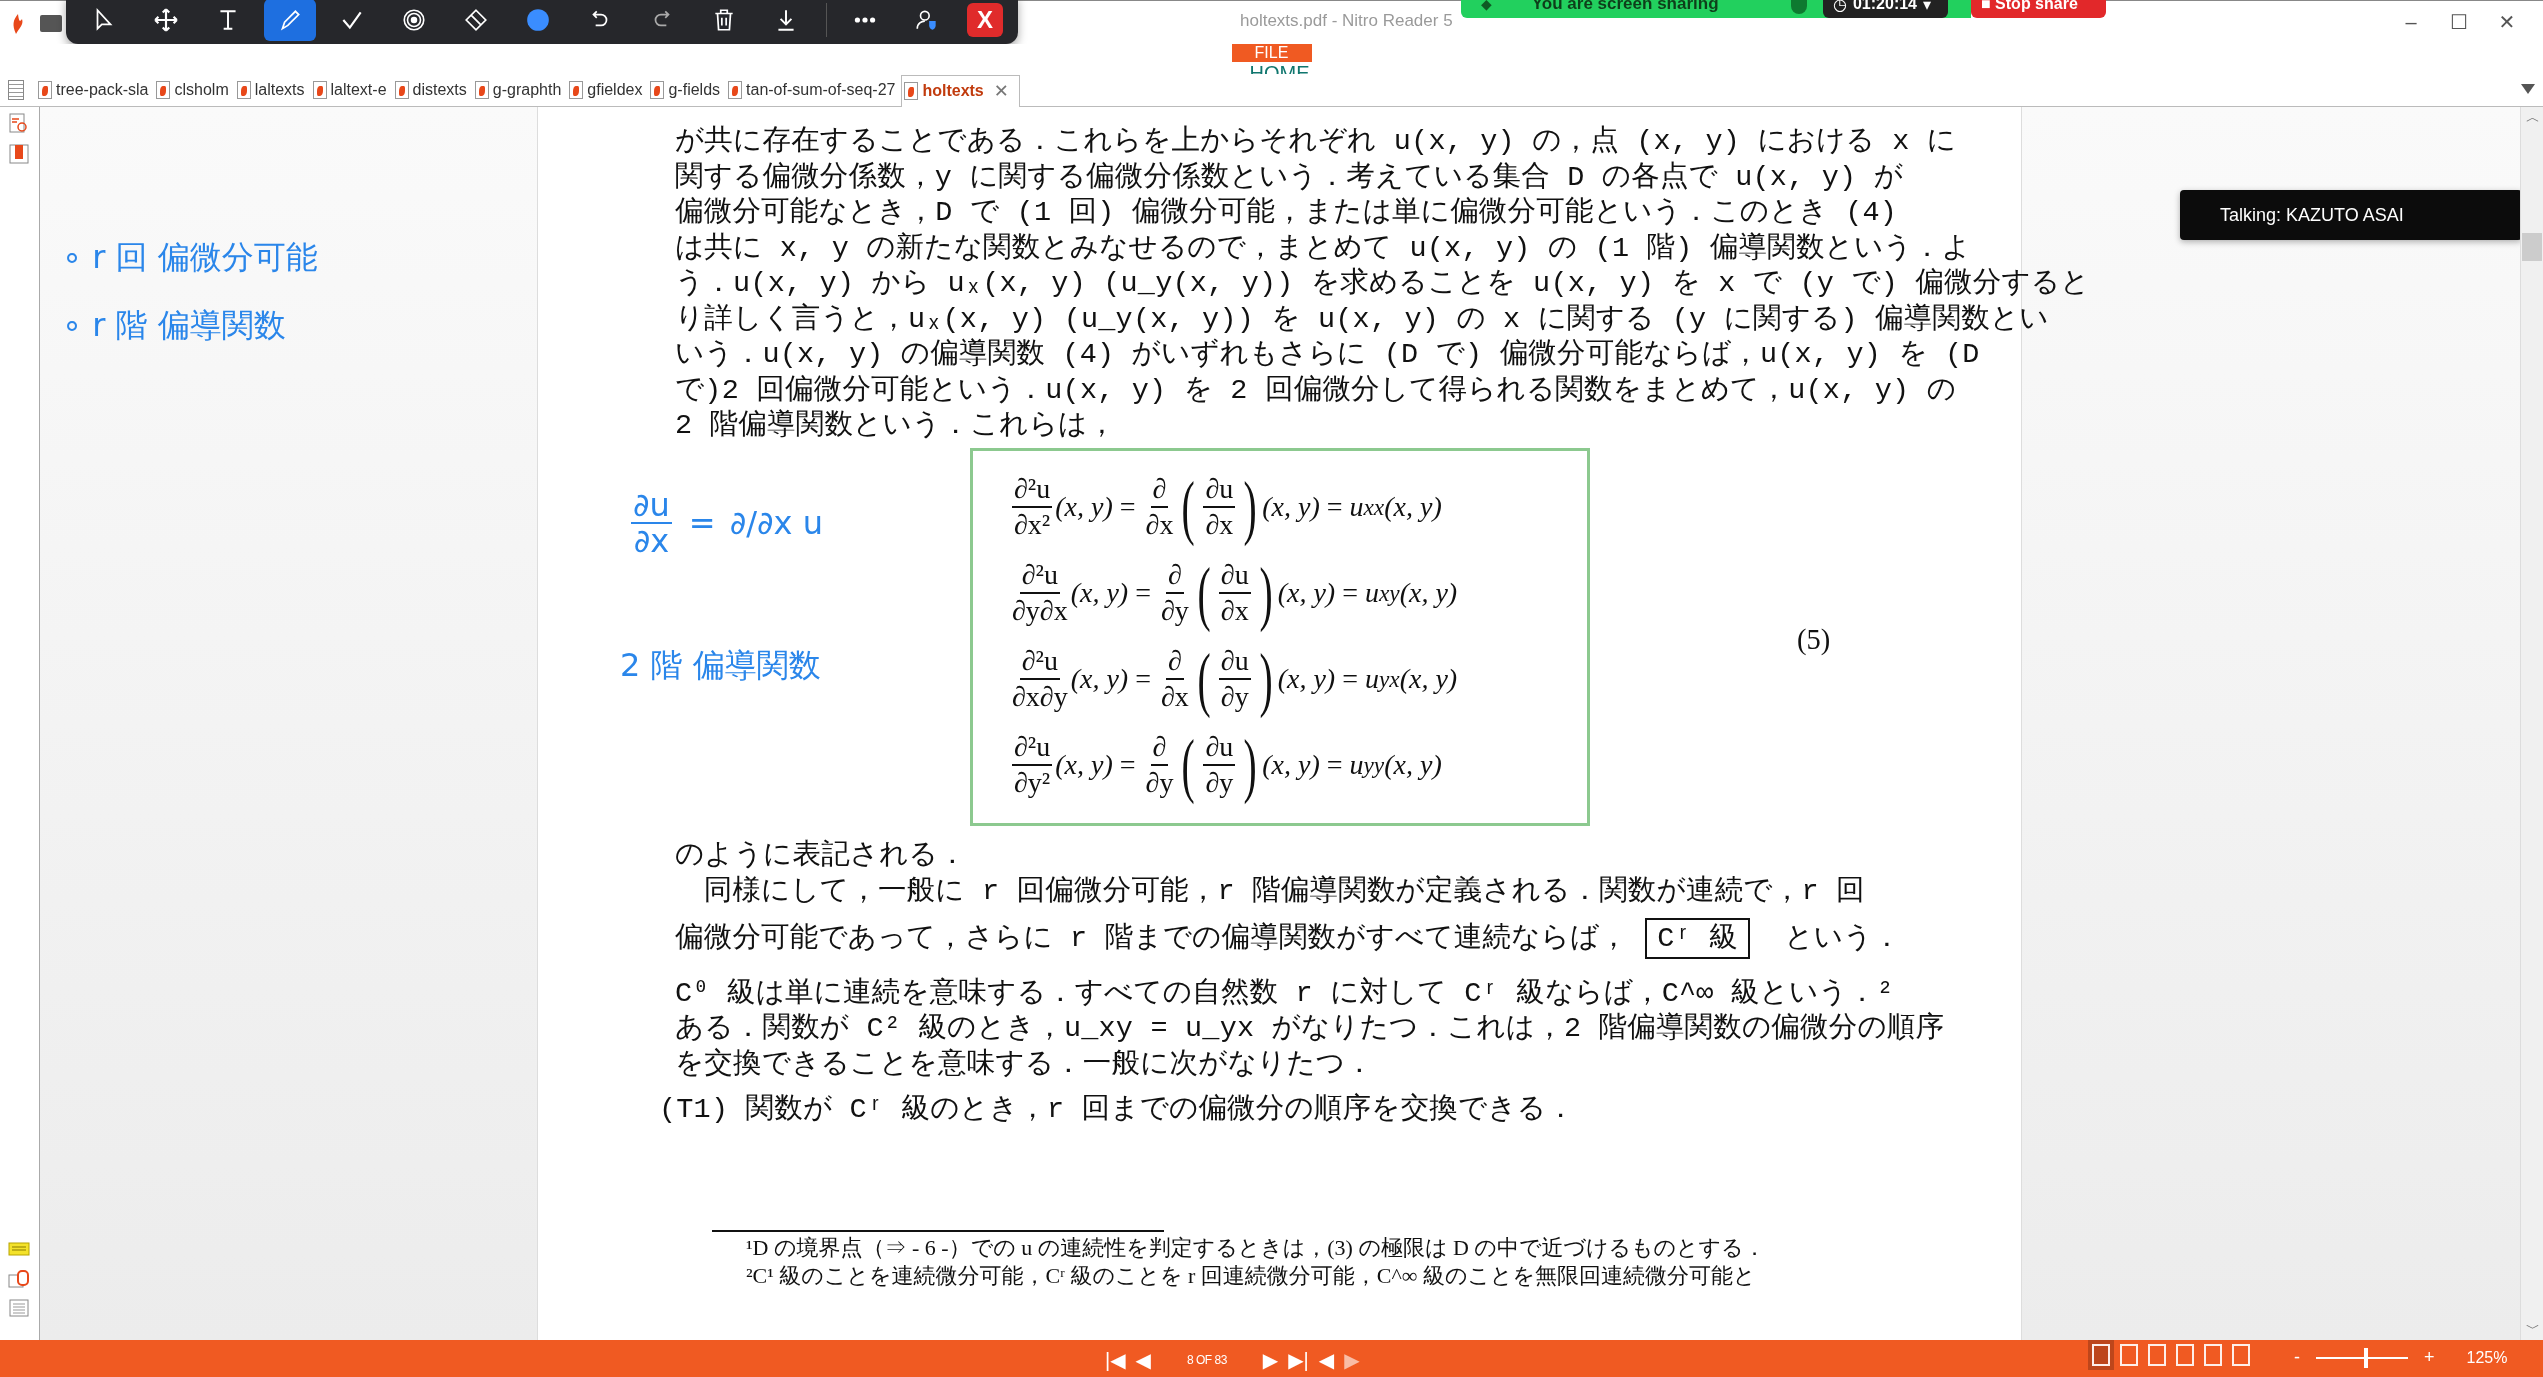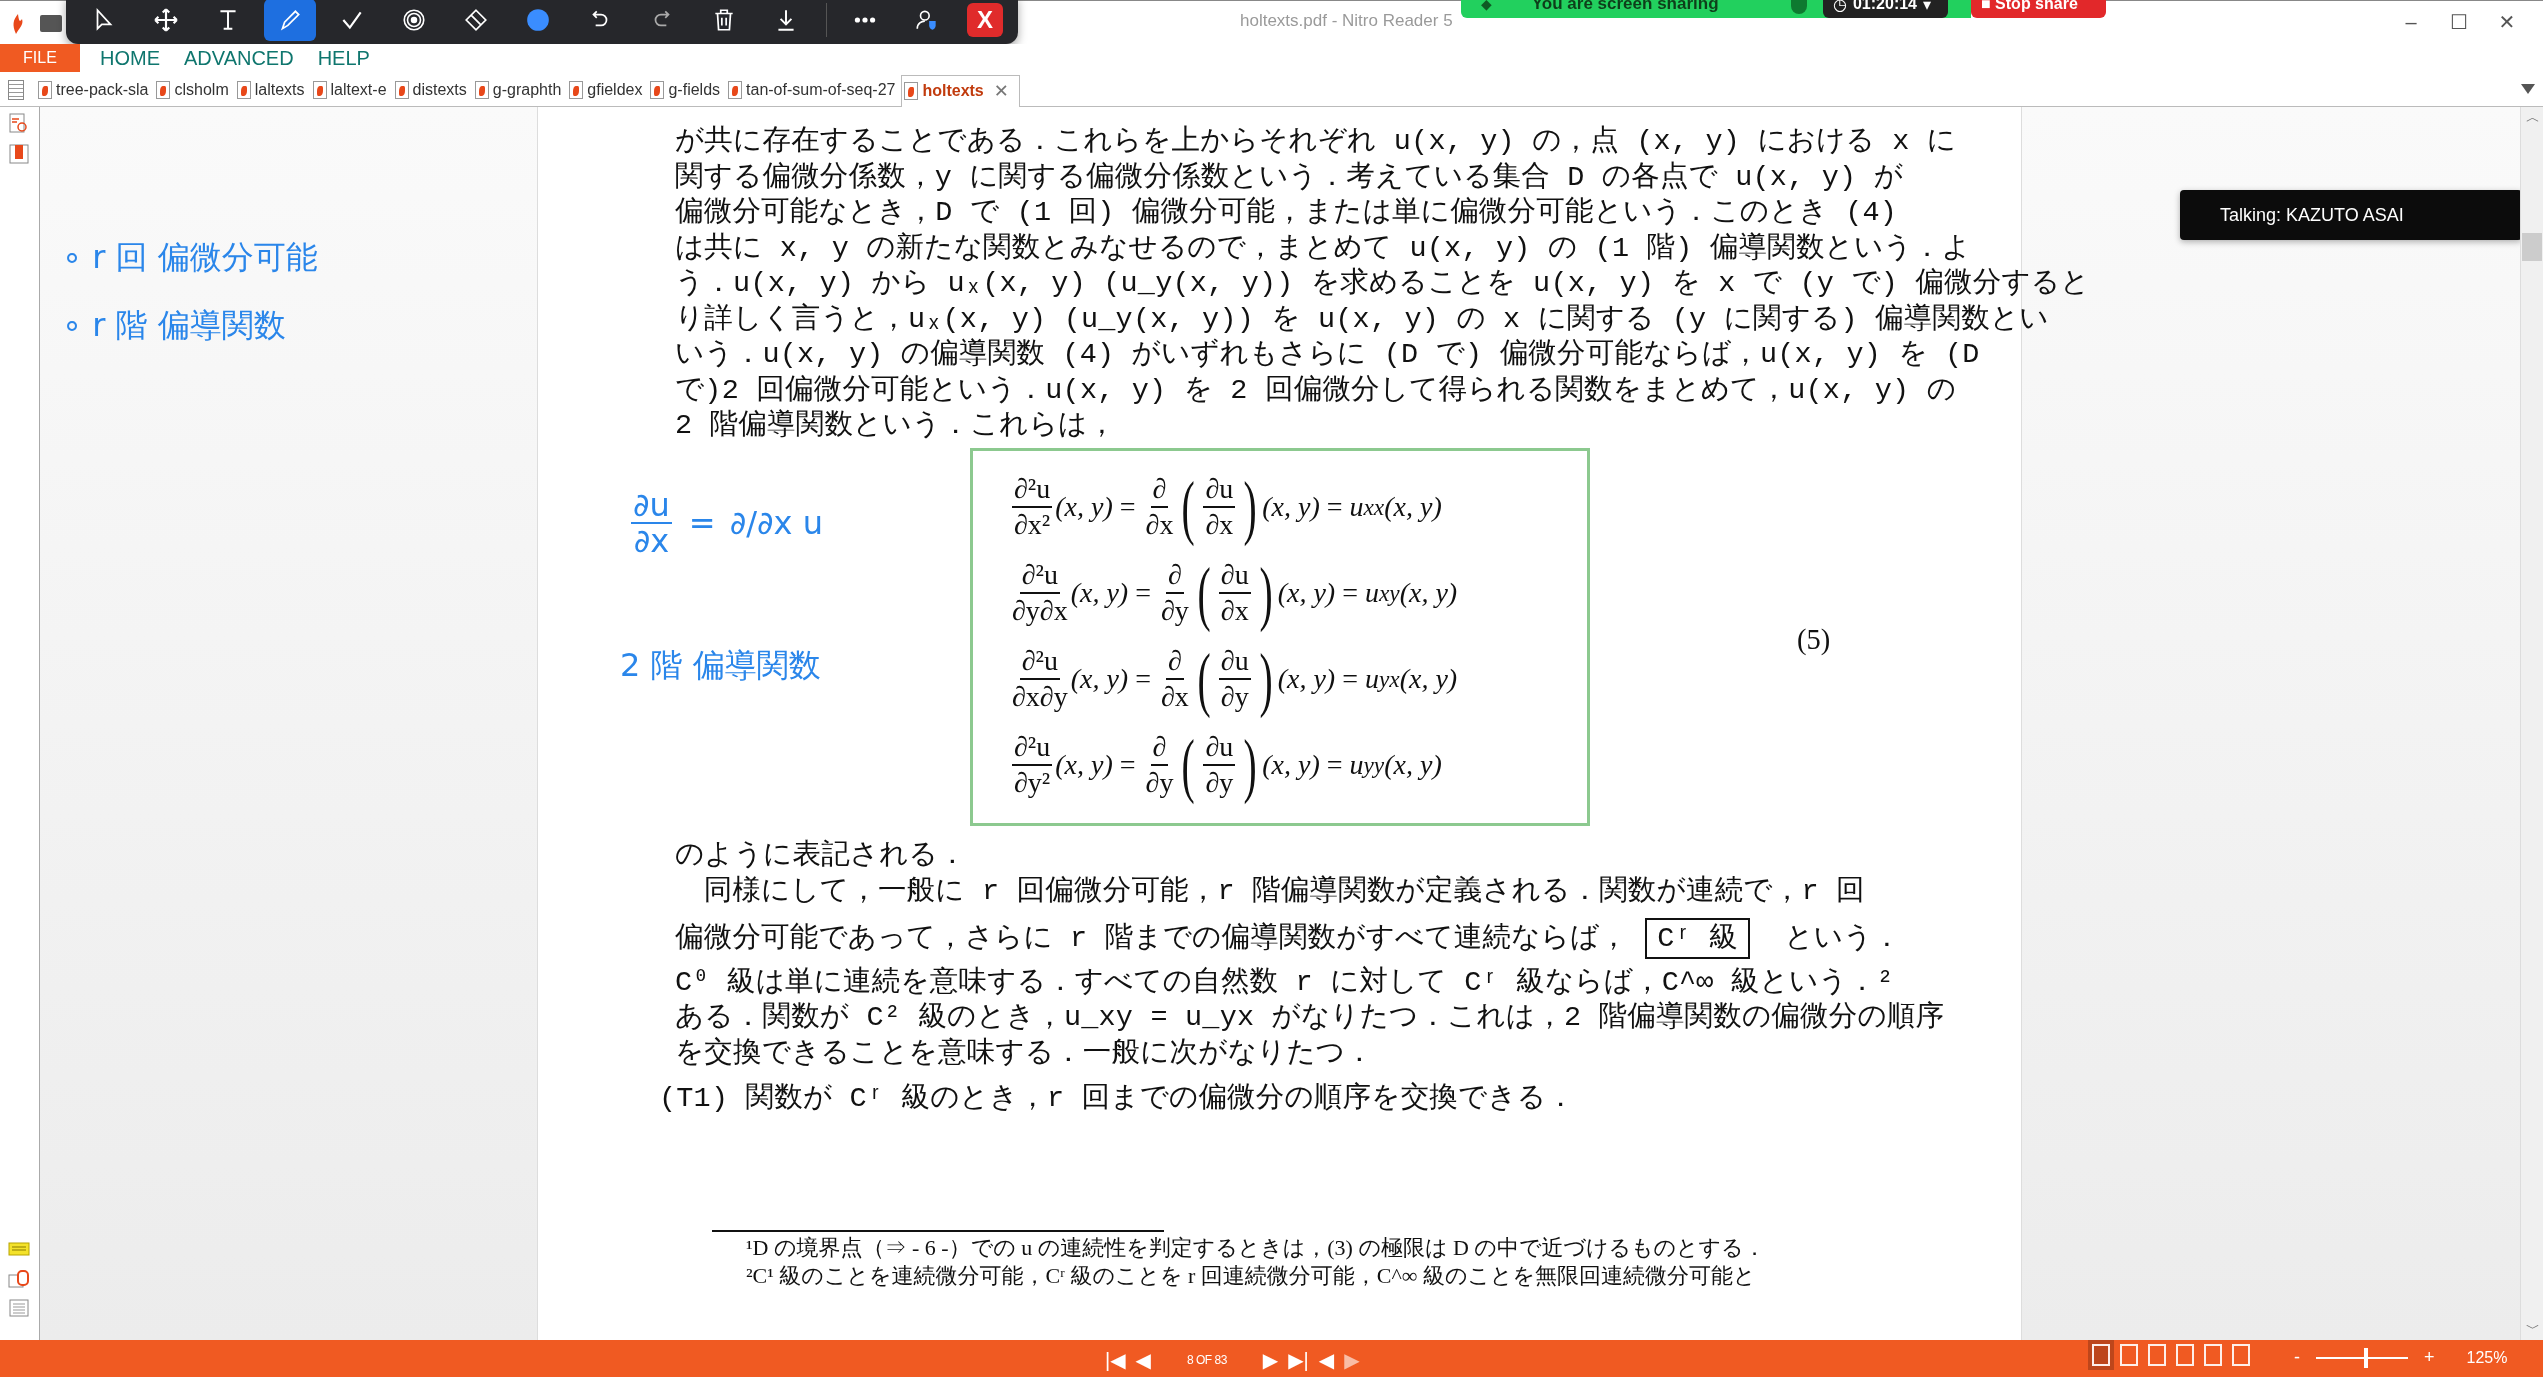--- a/index.html
+++ b/index.html
@@ -24,21 +24,21 @@
 
   
   .share-bar { position: absolute; left: 1461px; top: -10px; width: 645px; height: 28px; display: flex; }
   .share-green { background: #22d05e; flex: 0 0 510px; display: flex; align-items: center; border-radius: 0 0 0 6px; padding-left: 20px; font-weight: bold; font-size: 17px; color: #0e3e1a; position: relative; }
   .share-green .dot { color: #0e5a24; margin-right: 40px; font-size: 14px; }
   .share-green .shield { position: absolute; left: 330px; top: 6px; width: 16px; height: 18px; background: #0e7a30; border-radius: 3px 3px 8px 8px; }
   .share-timer { position: absolute; left: 362px; top: 0; width: 125px; height: 28px; background: #222; border-radius: 0 0 6px 6px; color: #fff; font-size: 16px; display: flex; align-items: center; padding-left: 10px; gap: 6px; }
   .stop-share { background: #e2282a; flex: 0 0 135px; color: #fff; font-weight: bold; font-size: 16px; display: flex; align-items: center; padding-left: 10px; border-radius: 0 0 6px 6px; }
 
   
-  .menubar { position: absolute; left: 0; top: 44px; width: 2543px; height: 28px; background: #fff; display: flex; align-items: center; }
+  .menubar { position: absolute; left: 0; top: 44px; width: 2543px; height: 28px; background: #fff; display: flex; align-items: center; flex-direction: column; }
   .menu-file { width: 80px; height: 28px; background: #f05a22; color: #fff; font-size: 16px; display: flex; align-items: center; justify-content: center; }
   .menu-item { font-size: 20px; color: #0f766e; margin-left: 20px; margin-right: 4px; }
 
   
   .tabbar { position: absolute; left: 0; top: 74px; width: 2543px; height: 33px; background: #fff; border-bottom: 1px solid #bbb; display: flex; align-items: center; }
   .tab-list-icon { width: 16px; height: 20px; border: 1px solid #888; margin: 0 12px 0 8px; background: repeating-linear-gradient(#fff 0 3px, #999 3px 4px); }
   .doc-tab { display: flex; align-items: center; height: 30px; font-size: 16px; color: #333; padding: 0 6px 0 2px; }
   .doc-tab .pdf-ico { width: 14px; height: 18px; border: 1px solid #999; background: #fff; position: relative; margin-right: 4px; }
   .doc-tab .pdf-ico::after { content: ""; position: absolute; left: 3px; top: 4px; width: 6px; height: 10px; background: #e8481a; border-radius: 50% 20% 50% 20%; }
   .doc-tab.active { border: 1px solid #bbb; border-bottom: 1px solid #fff; background: #fff; height: 33px; margin-top: 2px; color: #c13b0d; font-weight: bold; padding-right: 10px; }
@@ -365,21 +365,21 @@
         </span><span class="bigparen">)</span>
       <i>(x, y)</i>&nbsp;<span>=</span>&nbsp;<i>u</i><sub><i>yy</i></sub><i>(x, y)</i>
     </div>
   </div>
   <div class="eq-number">(5)</div>
 
   <div class="page-text" style="top:838px">
     <p>のように表記される．</p>
     <p>　同様にして，一般に r 回偏微分可能，r 階偏導関数が定義される．関数が連続で，r 回</p>
     <p style="margin-top:12px"><span>偏微分可能であって，さらに r 階までの偏導関数がすべて連続ならば，</span>&nbsp;<span class="cr-box">Cʳ 級</span>&nbsp;&nbsp;<span>という．</span></p>
-    <p style="margin-top:8px">C⁰ 級は単に連続を意味する．すべての自然数 r に対して Cʳ 級ならば，C^∞ 級という．²</p>
+    <p style="margin-top:19px">C⁰ 級は単に連続を意味する．すべての自然数 r に対して Cʳ 級ならば，C^∞ 級という．²</p>
     <p>ある．関数が C² 級のとき，u_xy = u_yx がなりたつ．これは，2 階偏導関数の偏微分の順序</p>
     <p>を交換できることを意味する．一般に次がなりたつ．</p>
     <p style="margin-top:10px; margin-left:-16px">(T1)  関数が Cʳ 級のとき，r 回までの偏微分の順序を交換できる．</p>
   </div>
 
   <div class="footnote-rule"></div>
   <div class="footnotes">
     <p style="padding-left:32px">¹D の境界点（⇒ - 6 -）での u の連続性を判定するときは，(3) の極限は D の中で近づけるものとする．</p>
     <p style="padding-left:32px">²C¹ 級のことを連続微分可能，Cʳ 級のことを r 回連続微分可能，C^∞ 級のことを無限回連続微分可能と</p>
   </div>

